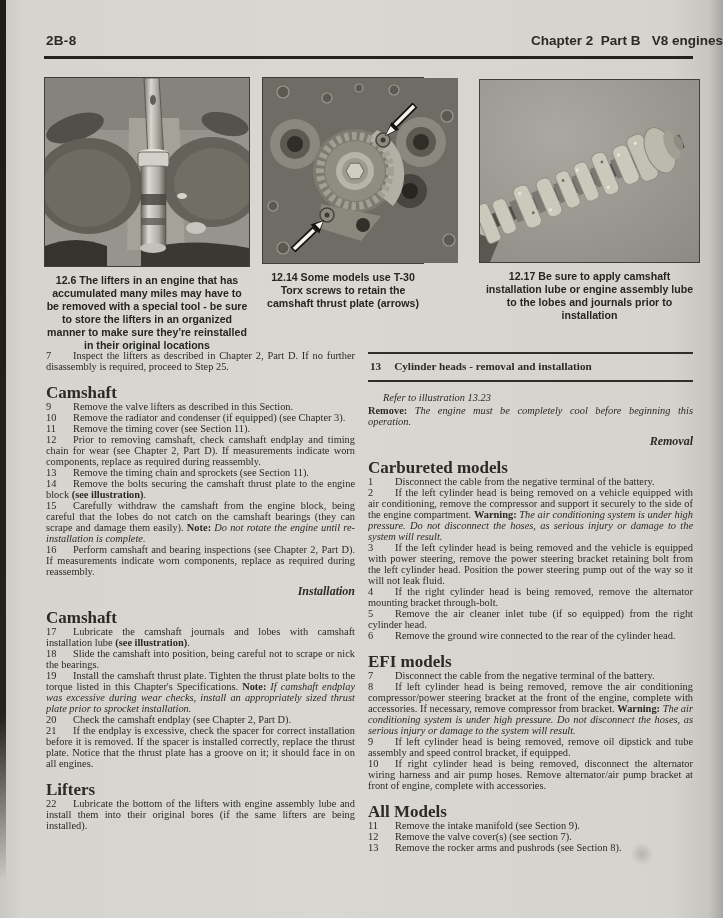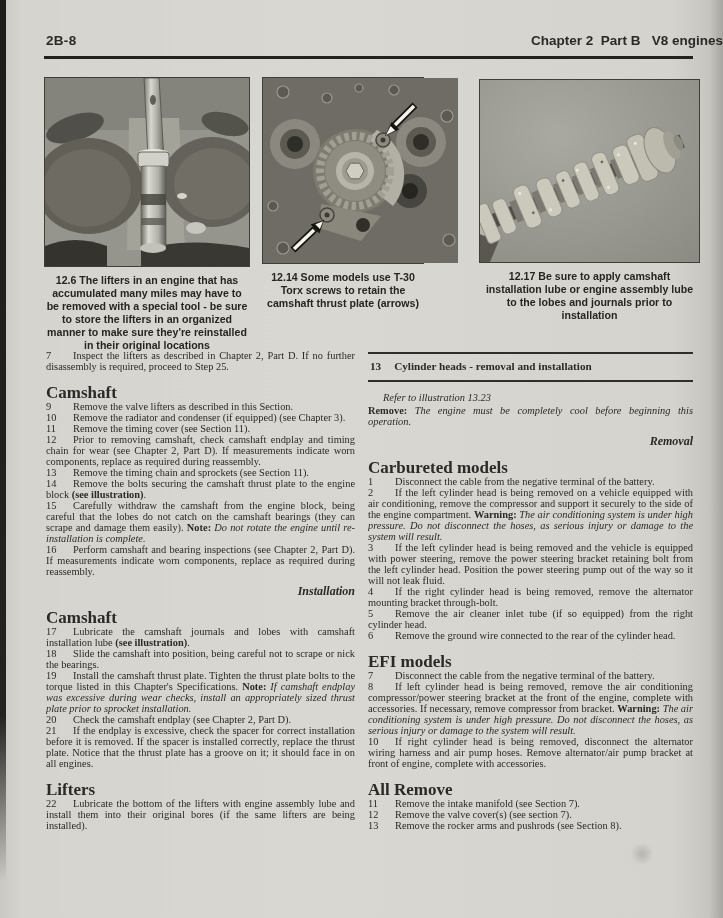--- a/index.html
+++ b/index.html
@@ -223,21 +223,22 @@
       <div class="h2">Carbureted models</div>
       <p class="step"><span class="num">1</span><span class="s-r">Disconnect the cable from the negative terminal of the battery.</span></p>
       <p class="step"><span class="num">2</span><span class="s-r">If the left cylinder head is being removed on a vehicle equipped with air conditioning, remove the compressor and support it securely to the side of the engine compartment. </span><span class="s-b">Warning: </span><span class="s-i">The air conditioning system is under high pressure. Do not disconnect the hoses, as serious injury or damage to the system will result.</span></p>
       <p class="step"><span class="num">3</span><span class="s-r">If the left cylinder head is being removed and the vehicle is equipped with power steering, remove the power steering bracket retaining bolt from the left cylinder head. Position the power steering pump out of the way so it will not leak fluid.</span></p>
       <p class="step"><span class="num">4</span><span class="s-r">If the right cylinder head is being removed, remove the alternator mounting bracket through-bolt.</span></p>
       <p class="step"><span class="num">5</span><span class="s-r">Remove the air cleaner inlet tube (if so equipped) from the right cylinder head.</span></p>
       <p class="step"><span class="num">6</span><span class="s-r">Remove the ground wire connected to the rear of the cylinder head.</span></p>
       <div class="h2">EFI models</div>
       <p class="step"><span class="num">7</span><span class="s-r">Disconnect the cable from the negative terminal of the battery.</span></p>
       <p class="step"><span class="num">8</span><span class="s-r">If left cylinder head is being removed, remove the air conditioning compressor/power steering bracket at the front of the engine, complete with accessories. If necessary, remove compressor from bracket. </span><span class="s-b">Warning: </span><span class="s-i">The air conditioning system is under high pressure. Do not disconnect the hoses, as serious injury or damage to the system will result.</span></p>
+      <p class="step"><span class="num">9</span><span class="s-r">If left cylinder head is being removed, remove oil dipstick and tube assembly and speed control bracket, if equipped.</span></p>
       <p class="step"><span class="num">10</span><span class="s-r">If right cylinder head is being removed, disconnect the alternator wiring harness and air pump hoses. Remove alternator/air pump bracket at front of engine, complete with accessories.</span></p>
-      <div class="h2">All Remove</div>
-      <p class="step"><span class="num">11</span><span class="s-r">Remove the intake manifold (see Section 7).</span></p>
+      <div class="h2">All Models</div>
+      <p class="step"><span class="num">11</span><span class="s-r">Remove the intake manifold (see Section 9).</span></p>
       <p class="step"><span class="num">12</span><span class="s-r">Remove the valve cover(s) (see section 7).</span></p>
       <p class="step"><span class="num">13</span><span class="s-r">Remove the rocker arms and pushrods (see Section 8).</span></p>
     </div>
 
   <div class="smudge"></div>
 </div>
 
 </body></html>

